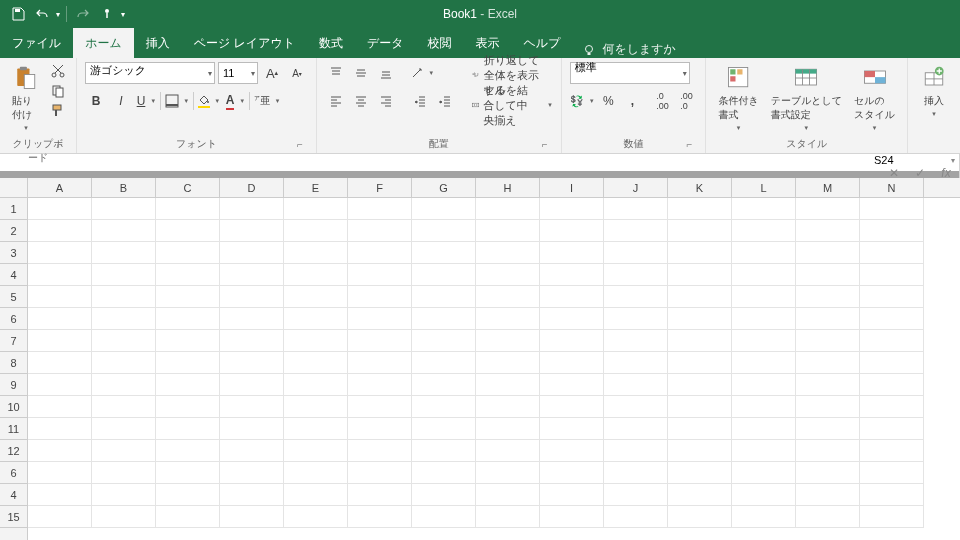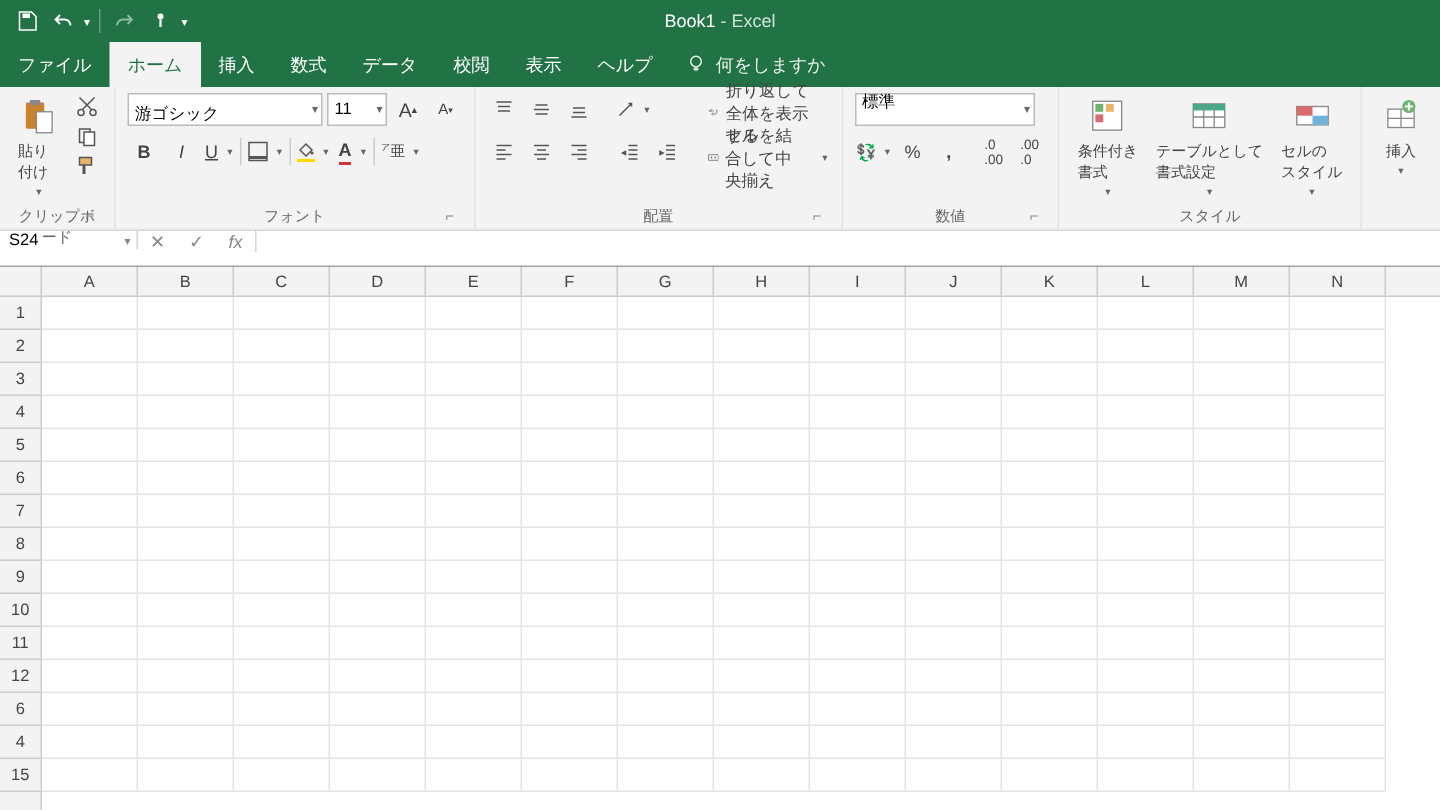--- a/index.html
+++ b/index.html
@@ -8,50 +8,50 @@
 .titlebar { height: 28px; background: #217346; display: flex; align-items: center; color: #fff; position: relative; }
 .qat { display: flex; align-items: center; gap: 4px; padding-left: 8px; }
 .qat-btn { width: 20px; height: 20px; display: flex; align-items: center; justify-content: center; cursor: pointer; }
 .qat-sep { width: 1px; height: 16px; background: rgba(255,255,255,0.3); margin: 0 2px; }
 .title-center { position: absolute; left: 50%; transform: translateX(-50%); font-size: 12px; }
 .title-dim { opacity: 0.8; }
 
 .menubar { height: 30px; background: #217346; display: flex; align-items: stretch; color: #fff; }
 .menu-tab { padding: 0 12px; display: flex; align-items: center; font-size: 12px; cursor: pointer; }
 .menu-tab.active { background: #f3f3f3; color: #217346; }
-.tell-me { display: flex; align-items: center; gap: 6px; padding: 0 10px; opacity: 0.9; }
+.tell-me { display: flex; align-items: flex-end; gap: 6px; padding: 0 10px; opacity: 0.9; }
 
 .ribbon { height: 96px; background: #f3f3f3; border-bottom: 1px solid #d4d4d4; display: flex; }
 .ribbon-group { border-right: 1px solid #e1e1e1; padding: 4px 8px 2px 8px; display: flex; flex-direction: column; position: relative; }
 .ribbon-group-body { flex: 1; display: flex; align-items: flex-start; gap: 4px; }
 .ribbon-group-label { text-align: center; font-size: 10px; color: #666; height: 14px; position: relative; }
 .launcher { position: absolute; right: 2px; bottom: 1px; width: 12px; height: 12px; color: #888; cursor: pointer; font-size: 10px; display:flex;align-items:center;justify-content:center;}
 
 .big-btn { display: flex; flex-direction: column; align-items: center; gap: 2px; padding: 2px 4px; cursor: pointer; font-size: 10px; color: #444; text-align: left; }
 .big-btn svg, .big-icon { width: 28px; height: 28px; }
 .mini-col { display: flex; flex-direction: column; gap: 2px; }
 .mini-btn { width: 20px; height: 18px; display: flex; align-items: center; justify-content: center; cursor: pointer; color: #555; }
 
 .font-row1, .font-row2, .align-row1, .align-row2 { display: flex; align-items: center; gap: 3px; }
-.fontname { width: 130px; height: 22px; border: 1px solid #bbb; background: #fff; font-size: 11px; padding: 0 18px 0 4px; display: flex; align-items: flex-end; position: relative; }
+.fontname { width: 130px; height: 22px; border: 1px solid #bbb; background: #fff; font-size: 11px; padding: 0 18px 0 4px; display: flex; align-items: flex-start; position: relative; }
 .fontsize { width: 40px; height: 22px; border: 1px solid #bbb; background: #fff; font-size: 11px; padding: 0 14px 0 4px; display: flex; align-items: center; position: relative; }
 .combo-arrow { position: absolute; right: 2px; top: 50%; transform: translateY(-50%); color: #666; font-size: 8px; pointer-events: none; }
 .sq-btn { min-width: 22px; height: 22px; border: 1px solid transparent; display: flex; align-items: center; justify-content: center; cursor: pointer; color: #444; font-size: 12px; }
 .dd { padding-right: 10px; position: relative; }
 .dd::after { content: "▾"; position: absolute; right: 1px; font-size: 7px; color: #666; }
 .font-stack { display:flex; flex-direction:column; gap:6px; }
 
 .align-stack { display:flex; flex-direction:column; gap:6px; }
 .wrap-stack { display:flex; flex-direction:column; gap:4px; margin-left:8px;justify-content:center;}
 .wrap-btn { display:flex; align-items:center; gap:4px; font-size:11px; color:#444; cursor:pointer; height:26px; padding:0 4px;}
 
 .num-combo { width:120px; height:22px; border:1px solid #bbb; background:#fff; font-size:11px; padding:0 18px 12px 4px; display:flex; align-items:center; position:relative;}
 .num-stack { display:flex; flex-direction:column; gap:6px; }
 
-.formula-bar { height: 24px; background: #fff; border-bottom: 1px solid #a3a3a3; display: flex; align-items: flex-start; }
+.formula-bar { height: 24px; background: #fff; border-bottom: 7px solid #a3a3a3; display: flex; align-items: flex-end; flex-direction: column; }
 .namebox { width: 92px; border-right: 1px solid #d4d4d4; display: flex; align-items: center; padding: 0 6px; font-size: 11px; position: relative; }
 .namebox-arrow { position:absolute; right:4px; color:#888; font-size:8px;}
 .fx-btns { display: flex; align-items: center; border-right: 1px solid #d4d4d4; }
 .fx-btn { width: 26px; display: flex; align-items: center; justify-content: center; color: #888; cursor: pointer; font-size: 12px; }
 .fx-label { font-style: italic; }
 .formula-input { flex: 1; padding: 0 6px; }
 
 .grid-wrap { position: relative; height: calc(540px - 28px - 30px - 96px - 24px); overflow: hidden; }
 .corner { position: absolute; left: 0; top: 0; width: 28px; height: 20px; background: #f3f3f3; border-right: 1px solid #ccc; border-bottom: 1px solid #ccc; }
 .col-headers { position: absolute; left: 28px; top: 0; right: 0; height: 20px; display: flex; background: #f3f3f3; border-bottom: 1px solid #ccc; }
@@ -99,20 +99,21 @@
   </div>
   <div class="title-center">
     <span>Book1</span><span class="title-dim"> - </span><span class="title-dim">Excel</span>
   </div>
 </div>
 
 <div class="menubar">
   <div class="menu-tab">ファイル</div>
   <div class="menu-tab active">ホーム</div>
   <div class="menu-tab">挿入</div>
+  <div class="menu-tab">ページ レイアウト</div>
   <div class="menu-tab">数式</div>
   <div class="menu-tab">データ</div>
   <div class="menu-tab">校閲</div>
   <div class="menu-tab">表示</div>
   <div class="menu-tab">ヘルプ</div>
   <div class="tell-me">
     <svg width="14" height="14" viewBox="0 0 14 14">
         <circle cx="7" cy="5" r="3.5" fill="none" stroke="#fff"></circle>
         <path d="M5.5 9h3v2h-3z" fill="#fff"></path>
       </svg>

